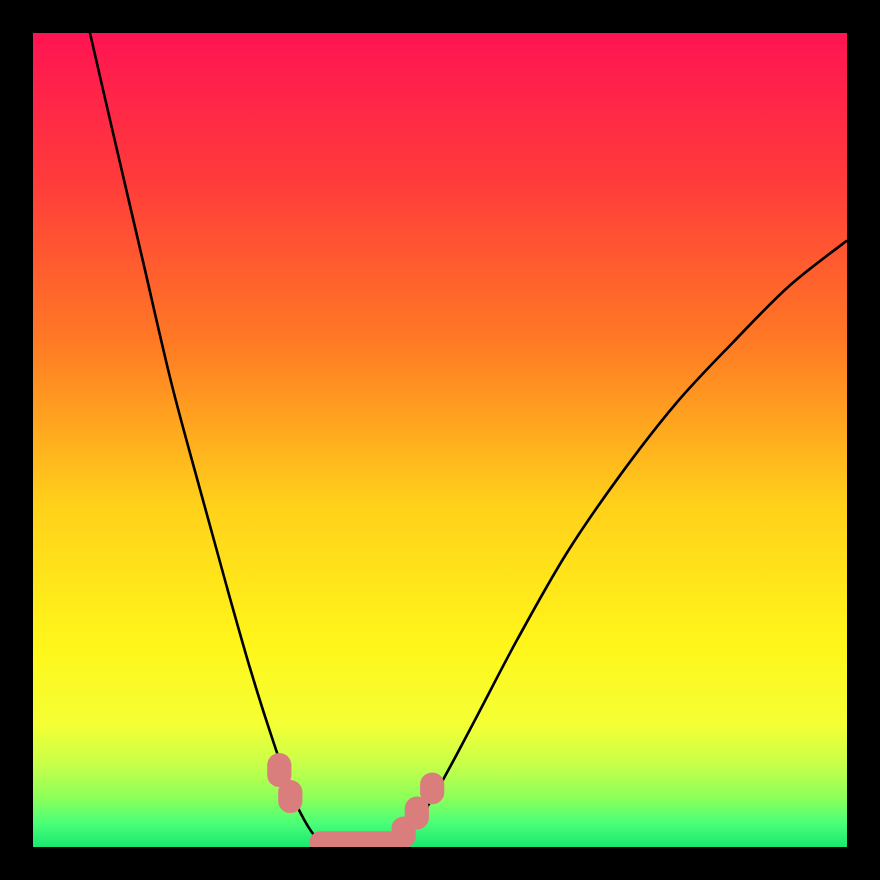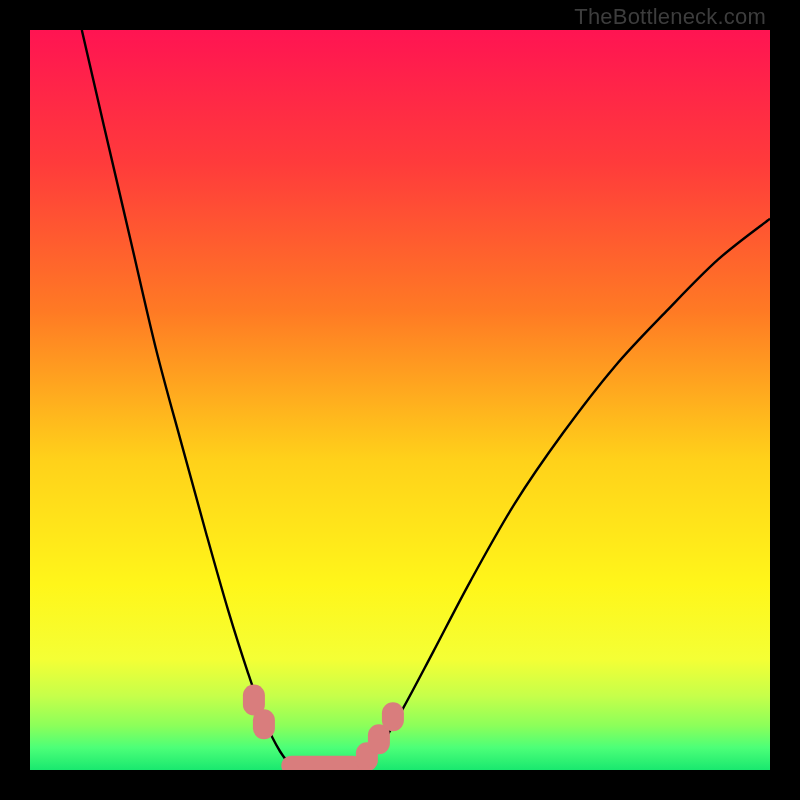--- a/index.html
+++ b/index.html
@@ -69,14 +69,13 @@
     </svg>
     <div>
         <div class="marker" style="left: 224.22px; top: 669.7px; width: 22.2px; height: 31.08px;"></div>
         <div class="marker" style="left: 233.84px; top: 694.12px; width: 22.2px; height: 29.6px;"></div>
         <div class="marker" style="left: 292.3px; top: 735.56px; width: 81.4px; height: 20.72px;"></div>
         <div class="marker" style="left: 336.7px; top: 726.68px; width: 22.2px; height: 29.6px;"></div>
         <div class="marker" style="left: 349.28px; top: 708.92px; width: 22.2px; height: 29.6px;"></div>
         <div class="marker" style="left: 362.6px; top: 686.72px; width: 22.2px; height: 29.6px;"></div>
       </div>
   </div>
-  <div class="watermark">TheBottleneck.com</div>
 </div>
 
 </body></html>

